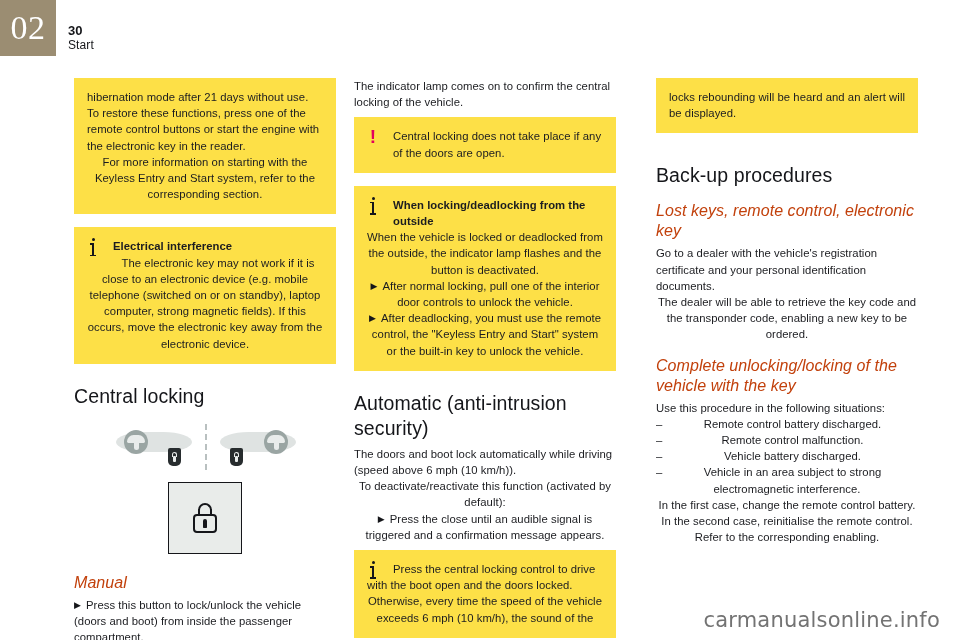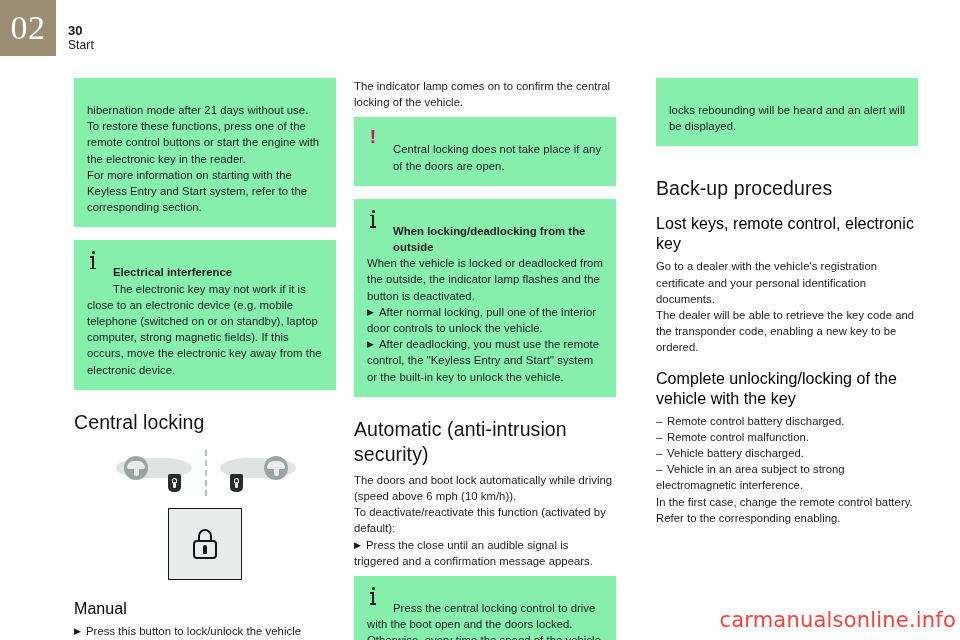--- a/index.html
+++ b/index.html
@@ -66,30 +66,30 @@
   .col-3 { left: 644px; margin-left: 12px; }
 
   
   p.body-text {
     margin: 0;
     font-size: 11.3px;
     line-height: 16.2px;
     color: #1b1c20;
     letter-spacing: 0.05px;
   }
-  p.body-text + p.body-text { margin-top: 0; }
+  p.body-text + p.body-text { margin-top: 0; text-align: center; }
 
   .block-gap-s { height: 7px; }
   .block-gap-m { height: 13px; }
   .block-gap-l { height: 20px; }
 
   
   .callout {
-    background: #86efac;
-    padding: 24px 13px 12px 13px;
+    background: #fde047;
+    padding: 11px 13px 12px 13px;
     box-sizing: border-box;
   }
   .callout p.body-text { color: #1b1c20; }
 
   .callout-with-icon {
     position: relative;
     padding-left: 13px;
   }
   .callout-icon {
     position: absolute;
@@ -120,22 +120,23 @@
     font-weight: normal;
     line-height: 25px;
     color: #15161a;
     letter-spacing: 0.1px;
   }
   h3.h-minor {
     margin: 0;
     font-size: 16px;
     font-weight: normal;
     line-height: 20px;
-    color: #000000;
+    color: #c2410c;
     letter-spacing: 0.05px;
+    font-style: italic;
   }
 
   
   .arrow-line {
     position: relative;
     padding-left: 0;
   }
   .arrow-glyph {
     display: inline-block;
     font-size: 9px;
@@ -297,24 +298,24 @@
     top: 16px;
     width: 4.8px;
     height: 9px;
     background: #15161a;
     border-radius: 3px 3px 1px 1px;
   }
 
   
   .watermark {
     position: absolute;
-    right: 4px;
+    right: 20px;
     bottom: 8px;
     font-size: 21px;
-    color: #ef4444;
+    color: #737373;
     letter-spacing: 0.2px;
     font-family: "DejaVu Sans", sans-serif;
   }
 </style>
 </head>
 <body>
 
 <div class="chapter-tab">02</div>
 <div class="header-meta">
   <div class="header-page-num">30</div>
@@ -449,24 +450,26 @@
 
     <p class="body-text">Go to a dealer with the vehicle's registration certificate and your personal identification documents.</p>
     <p class="body-text">The dealer will be able to retrieve the key code and the transponder code, enabling a new key to be ordered.</p>
 
     <div class="block-gap-m"></div>
 
     <h3 class="h-minor">Complete unlocking/locking of the vehicle with the key</h3>
 
     <div style="height:4px;"></div>
 
+    <p class="body-text">Use this procedure in the following situations:</p>
 
     <p class="body-text dash-line"><span class="dash-glyph">–</span><span>Remote control battery discharged.</span></p>
     <p class="body-text dash-line"><span class="dash-glyph">–</span><span>Remote control malfunction.</span></p>
     <p class="body-text dash-line"><span class="dash-glyph">–</span><span>Vehicle battery discharged.</span></p>
     <p class="body-text dash-line" style="padding-left:0;"><span class="dash-glyph">–</span><span style="padding-left:11px;">Vehicle in an area subject to strong electromagnetic interference.</span></p>
 
     <p class="body-text">In the first case, change the remote control battery.</p>
+    <p class="body-text">In the second case, reinitialise the remote control.</p>
     <p class="body-text">Refer to the corresponding enabling.</p>
   </div>
 </div>
 
 <div class="watermark">carmanualsonline.info</div>
 
 </body></html>

